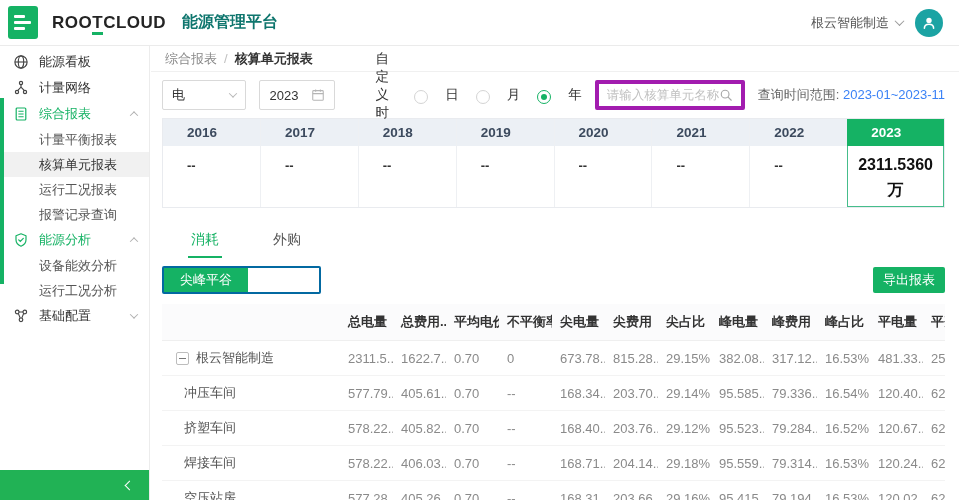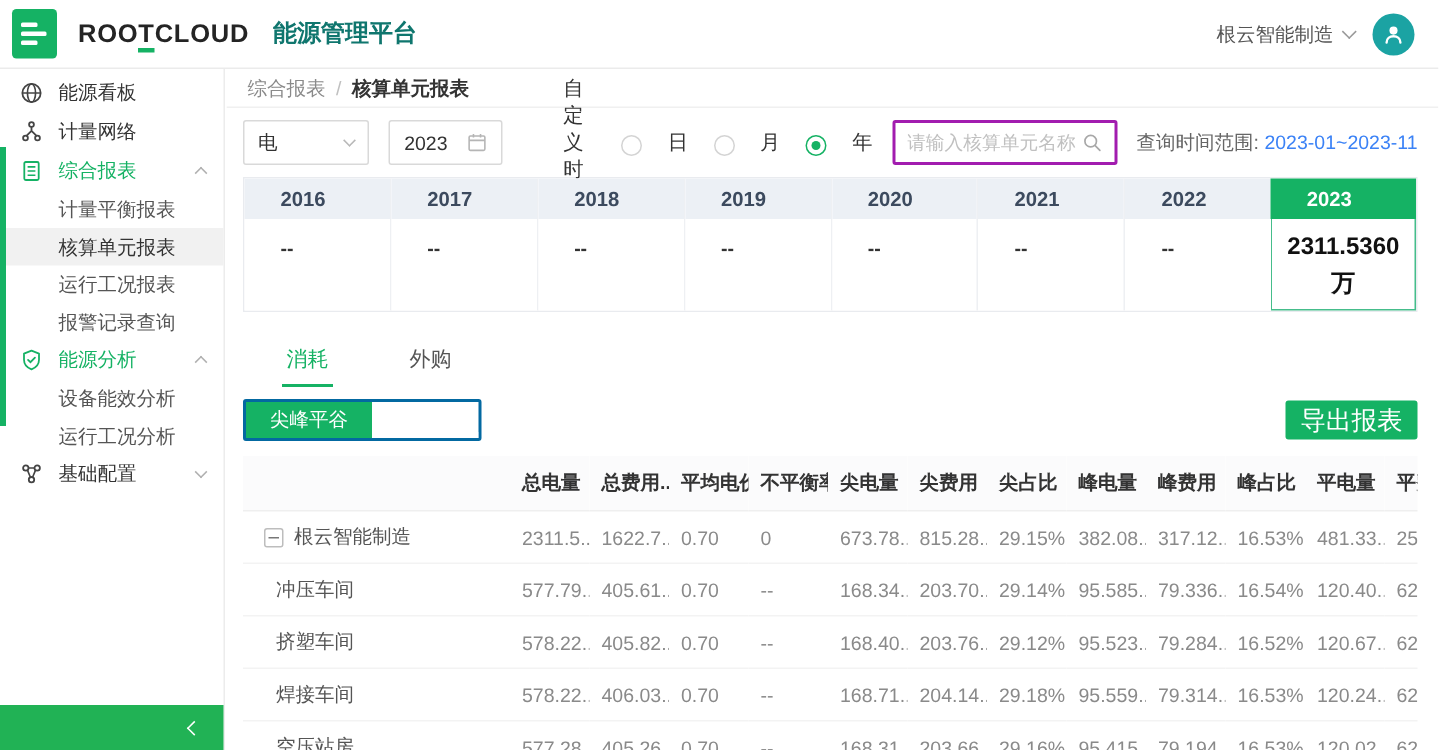--- a/index.html
+++ b/index.html
@@ -61,21 +61,21 @@
   .box .chev { width:6px; height:6px; border-color:#b8b8b8; margin-left:auto; }
   .sel-box { width:118px; }
   .date-box { width:104px; }
   .date-box svg { margin-left:auto; }
   .radio-group { display:flex; align-items:center; gap:17px; margin-left:5px; }
   .radio { display:flex; align-items:flex-end; gap:17px; cursor:pointer; color:#333; font-size:13.5px; }
   .rdot { width:14px; height:14px; border-radius:50%; border:1px solid #d4d4d4; background:#fff;
     display:flex; align-items:center; justify-content:center; }
   .radio.checked .rdot { border-color:#15b264; }
   .radio.checked .rdot::after { content:""; width:6px; height:6px; border-radius:50%; background:#15b264; }
-  .search-box { width:150px; height:30px; border:2px solid #a21caf; border-radius:2px;
+  .search-box { width:150px; height:30px; border:4px solid #a21caf; border-radius:2px;
     display:flex; align-items:center; padding:0 8px; }
   .search-box input { border:none; outline:none; flex:1; min-width:0; font-size:12.5px;
     font-family:inherit; color:#333; }
   .search-box input::placeholder { color:#c0c0c0; }
   .range { margin-left:auto; color:#666; white-space:nowrap; }
   .range b { font-weight:400; color:#3b82f6; }
 
   
   .ycards { margin-top:8px; display:flex; border:1px solid #e9ebef; }
   .ycard { flex:1 1 0; border-right:1px solid #eef0f3; background:#fff; cursor:pointer; }
@@ -95,21 +95,21 @@
 
   
   .ctrl { margin-top:8px; display:flex; align-items:center; }
   .seg { display:flex; height:28px; border:2px solid #0369a1; border-radius:2px; overflow:hidden; }
   .seg-btn { height:100%; display:flex; align-items:center; justify-content:center;
     padding:0 16px; background:#fff; color:#666; cursor:pointer; font-size:13px; }
   .seg-btn.on { background:#15b264; color:#fff; }
   .seg-btn + .seg-btn { border-left:1px solid #dcdcdc;margin-top:20px; }
   .seg-btn.on + .seg-btn { border-left:none; }
   .export-btn { margin-left:auto; height:26px; padding:0 10px; background:#15b264; color:#fff;
-    border:none; border-radius:2px; font-size:17px; font-family:inherit; cursor:pointer; }
+    border:none; border-radius:2px; font-size:13px; font-family:inherit; cursor:pointer; }
 
   
   .twrap { margin-top:10px; overflow:hidden; }
   table { border-collapse:collapse; table-layout:fixed; width:814px; }
   col.c-name { width:178px; }
   col.c-num { width:53px; }
   th { font-weight:700; color:#333; text-align:left; padding:9px 0 9px 8px; font-size:13px;
     background:#fbfbfc; border-bottom:1px solid #efefef; white-space:nowrap; overflow:hidden; }
   td { color:#8a8a8a; padding:8px 0 8px 8px; border-bottom:1px solid #f3f3f3;
     white-space:nowrap; overflow:hidden; font-size:13px; }

